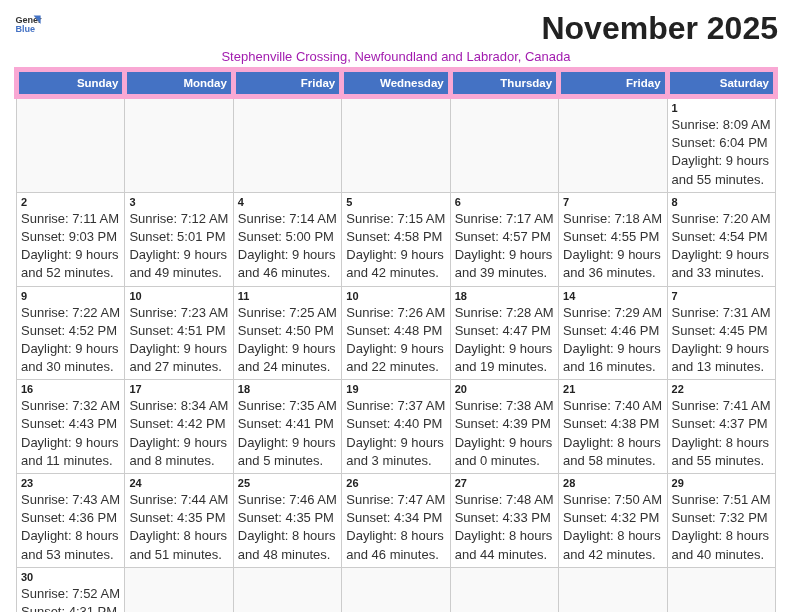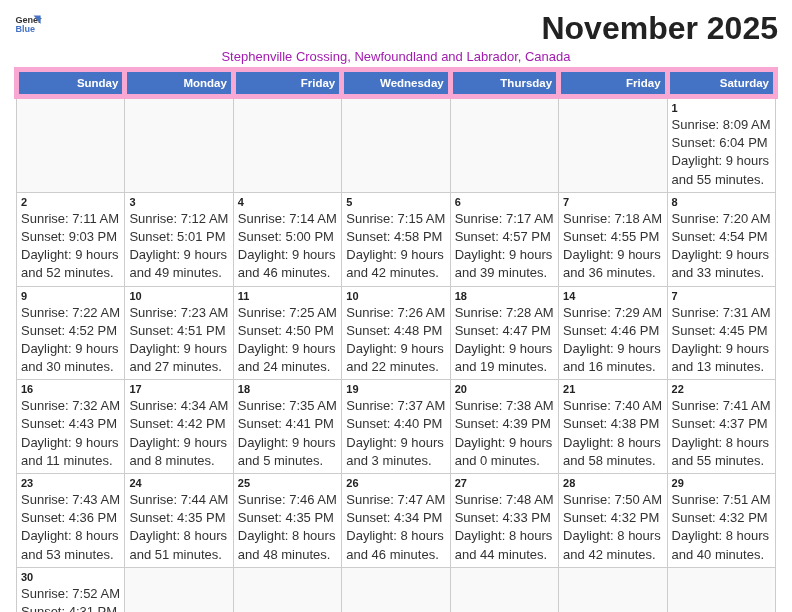--- a/index.html
+++ b/index.html
@@ -221,21 +221,21 @@
         </tr>
         <tr>
           <td>
             <span class="day-number">16</span>
             <div class="day-info">Sunrise: 7:32 AM
 Sunset: 4:43 PM
 Daylight: 9 hours and 11 minutes.</div>
           </td>
           <td>
             <span class="day-number">17</span>
-            <div class="day-info">Sunrise: 4:34 AM
+            <div class="day-info">Sunrise: 8:34 AM
 Sunset: 4:42 PM
 Daylight: 9 hours and 8 minutes.</div>
           </td>
           <td>
             <span class="day-number">18</span>
             <div class="day-info">Sunrise: 7:35 AM
 Sunset: 4:41 PM
 Daylight: 9 hours and 5 minutes.</div>
           </td>
           <td>
@@ -296,21 +296,21 @@
           </td>
           <td>
             <span class="day-number">28</span>
             <div class="day-info">Sunrise: 7:50 AM
 Sunset: 4:32 PM
 Daylight: 8 hours and 42 minutes.</div>
           </td>
           <td>
             <span class="day-number">29</span>
             <div class="day-info">Sunrise: 7:51 AM
-Sunset: 4:32 PM
+Sunset: 7:32 PM
 Daylight: 8 hours and 40 minutes.</div>
           </td>
         </tr>
         <tr class="last-row">
           <td>
             <span class="day-number">30</span>
             <div class="day-info">Sunrise: 7:52 AM
 Sunset: 4:31 PM
 Daylight: 8 hours and 38 minutes.</div>
           </td>

